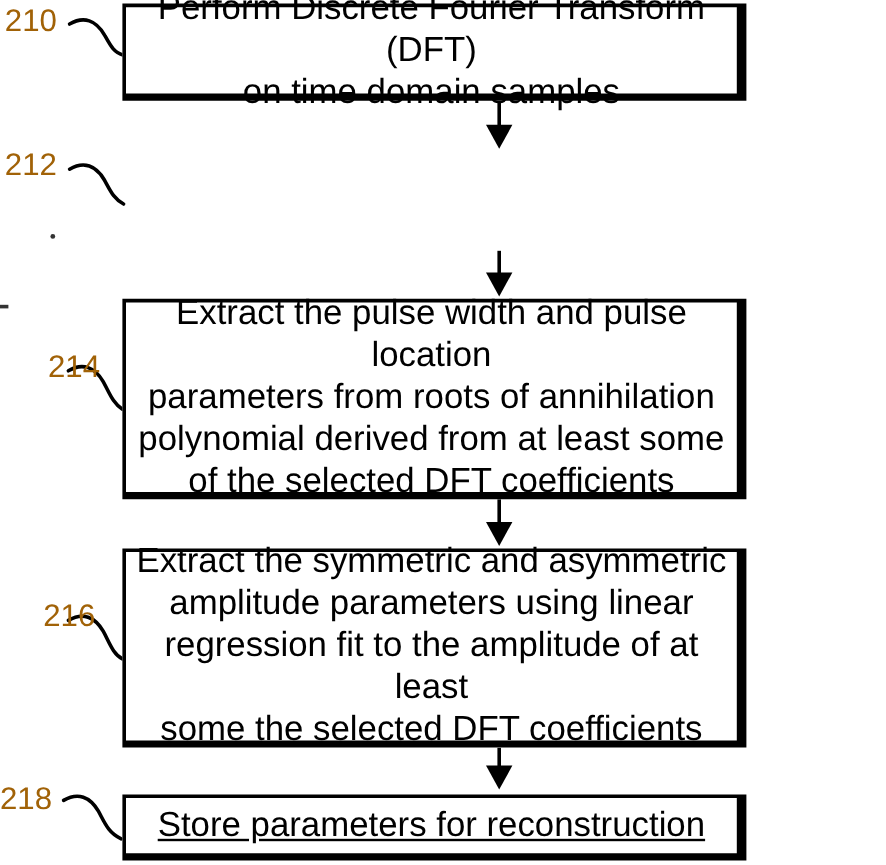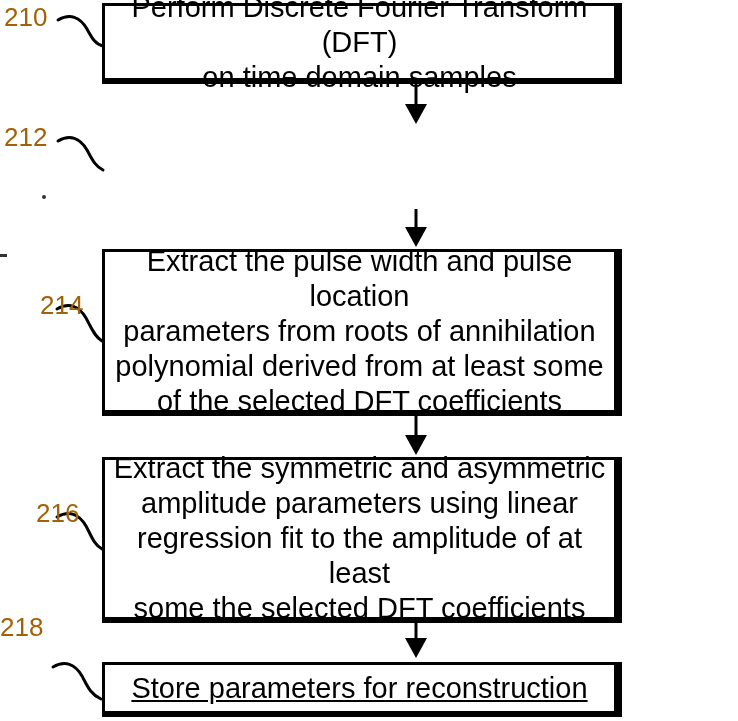--- a/index.html
+++ b/index.html
@@ -58,21 +58,21 @@
   .speck.round { border-radius: 50%; }
   #box-1 { top: 3px;   height: 81px;  }
   #box-2 { top: 127px; height: 82px;  }
   #box-3 { top: 249px; height: 167px; }
   #box-4 { top: 457px; height: 166px; }
   #box-5 { top: 662px; height: 55px; text-decoration: underline;  }
   #ref-1 { left: 4px; top: 4px;   }
   #ref-2 { left: 4px; top: 124px; }
   #ref-3 { left: 3px; top: 292px; margin-left: 37px; }
   #ref-4 { left: 4px; top: 500px; margin-left: 32px; }
-  #ref-5 { left: 0px; top: 614px; }
+  #ref-5 { left: 0px; top: 652px; }
 </style>
 </head>
 <body>
 
 <div class="canvas">
 
   <svg class="overlay" viewBox="0 0 738 721">
 
     <path d="M58,20 C70,13 80,17 87,29 C92,38 95,44 103,46" fill="none" stroke="#000" stroke-width="3" stroke-linecap="round"></path>
     <path d="M58,141 C70,134 80,138 87,150 C92,159 95,166 103,170" fill="none" stroke="#000" stroke-width="3" stroke-linecap="round"></path>

